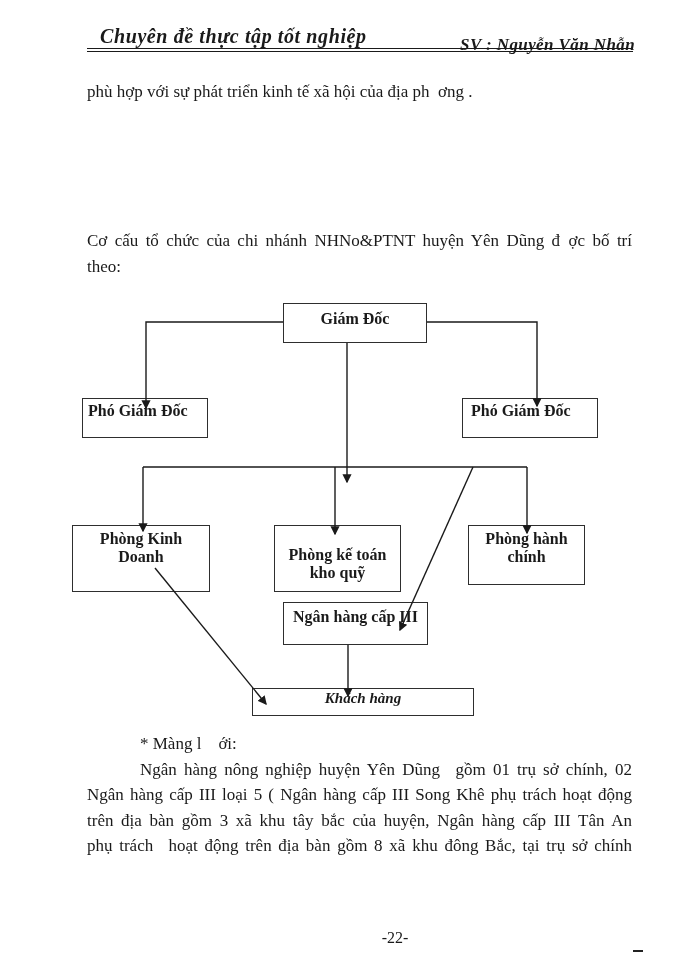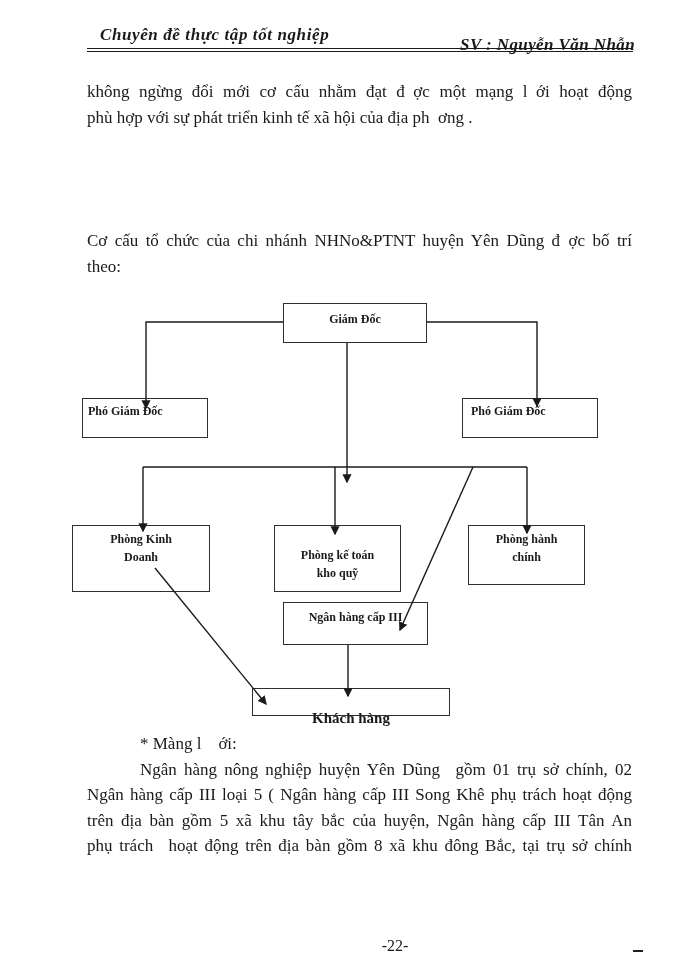--- a/index.html
+++ b/index.html
@@ -1,59 +1,58 @@
 <!DOCTYPE html>
 <html><head>
 <meta charset="utf-8">
 <style>
   html,body{margin:0;padding:0;}
   body{width:700px;height:960px;background:#ffffff;position:relative;
        font-family:"Liberation Serif","DejaVu Serif",serif;color:#1a1a1a;
        overflow:hidden;}
   .abs{position:absolute;}
   
-  .hdr-left{left:100px;top:25px;font-size:17px;font-weight:bold;font-style:italic;
+  .hdr-left{left:100px;top:25px;font-size:20px;font-weight:bold;font-style:italic;
             letter-spacing:.6px;}
   .hdr-right{left:430px;top:23px;width:205px;text-align:right;font-size:17px;
              font-weight:bold;font-style:italic;letter-spacing:.4px;margin-top:12px;}
   .hdr-rule{left:87px;top:48px;width:546px;height:0;border-bottom:4px double #1a1a1a;}
   
   .para{left:87px;width:545px;font-size:17px;line-height:25.5px;}
   .p1{top:79px;}
   .p2{top:228px;}
   .jline{text-align:justify;text-align-last:justify;}
   .nline{text-align:left;}
   .ind{padding-left:53px;box-sizing:border-box;}
   
   .dbox{position:absolute;border:1.5px solid #2e2e2e;box-sizing:border-box;
-        font-weight:bold;font-size:12px;line-height:18px;text-align:center;
+        font-weight:bold;font-size:16px;line-height:18px;text-align:center;
         background:transparent;}
   .b-giamdoc   {left:283px;top:303px;width:144px;height:40px;padding-top:6px;}
   .b-pholeft   {left:82px; top:398px;width:126px;height:40px;padding:3px 0 0 5px;text-align:left;}
   .b-phoright  {left:462px;top:398px;width:136px;height:40px;padding:3px 0 0 8px;text-align:left;}
   .b-kinhdoanh {left:72px; top:525px;width:138px;height:67px;padding-top:4px;}
   .b-ketoan    {left:274px;top:525px;width:127px;height:67px;padding-top:20px;}
   .b-hanhchinh {left:468px;top:525px;width:117px;height:60px;padding-top:4px;}
   .b-nganhang  {left:283px;top:602px;width:145px;height:43px;padding-top:5px;}
-  .b-khachhang {left:252px;top:688px;width:198px;height:28px;padding-top:20px;font-size:15px;}
+  .b-khachhang {left:252px;top:688px;width:222px;height:28px;padding-top:0;font-size:15px;font-style:italic;}
   
   .wires{left:0;top:0;width:700px;height:960px;pointer-events:none;}
   
-  .pgnum{left:345px;top:929px;width:100px;text-align:center;font-size:16px;margin-top:8px;}
+  .pgnum{left:345px;top:929px;width:100px;text-align:center;font-size:16px;}
   .corner-mark{left:633px;top:950px;width:10px;height:2px;background:#222;}
 </style>
 </head>
 <body>
 
 <div class="abs hdr-left">Chuyên đề thực tập tốt nghiệp</div>
 <div class="abs hdr-right">SV : Nguyễn Văn Nhẫn</div>
 <div class="abs hdr-rule"></div>
 
 <div class="abs para p1">
-  <div class="jline">không ngừng đổi mới cơ cấu nhằm đạt đ ợc một mạng l ới hoạt động</div>
   <div class="nline">phù hợp với sự phát triển kinh tế xã hội của địa ph ơng .</div>
 </div>
 
 <div class="abs para p2">
   <div class="jline">Cơ cấu tổ chức của chi nhánh NHNo&amp;PTNT huyện Yên Dũng đ ợc bố trí</div>
   <div class="nline">theo:</div>
 </div>
 
 <div class="dbox b-giamdoc">Giám Đốc</div>
 <div class="dbox b-pholeft">Phó Giám Đốc</div>
@@ -90,18 +89,18 @@
     <line x1="473" y1="467" x2="400" y2="630" marker-end="url(#arr)"></line>
     <line x1="155" y1="568" x2="266" y2="704" marker-end="url(#arr)"></line>
     <line x1="348" y1="645" x2="348" y2="696" marker-end="url(#arr)"></line>
   </g>
 </svg>
 
 <div class="abs para" style="top:731px;">
   <div class="nline ind">* Màng l  ới:</div>
   <div class="jline ind">Ngân hàng nông nghiệp huyện Yên Dũng  gồm 01 trụ sở chính, 02</div>
   <div class="jline">Ngân hàng cấp III loại 5 ( Ngân hàng cấp III Song Khê phụ trách hoạt động</div>
-  <div class="jline">trên địa bàn gồm 5 xã khu tây bắc của huyện, Ngân hàng cấp III Tân An</div>
+  <div class="jline">trên địa bàn gồm 3 xã khu tây bắc của huyện, Ngân hàng cấp III Tân An</div>
   <div class="jline">phụ trách  hoạt động trên địa bàn gồm 8 xã khu đông Bắc, tại trụ sở chính</div>
 </div>
 
 <div class="abs pgnum">-22-</div>
 <div class="abs corner-mark"></div>
 
 </body></html>

